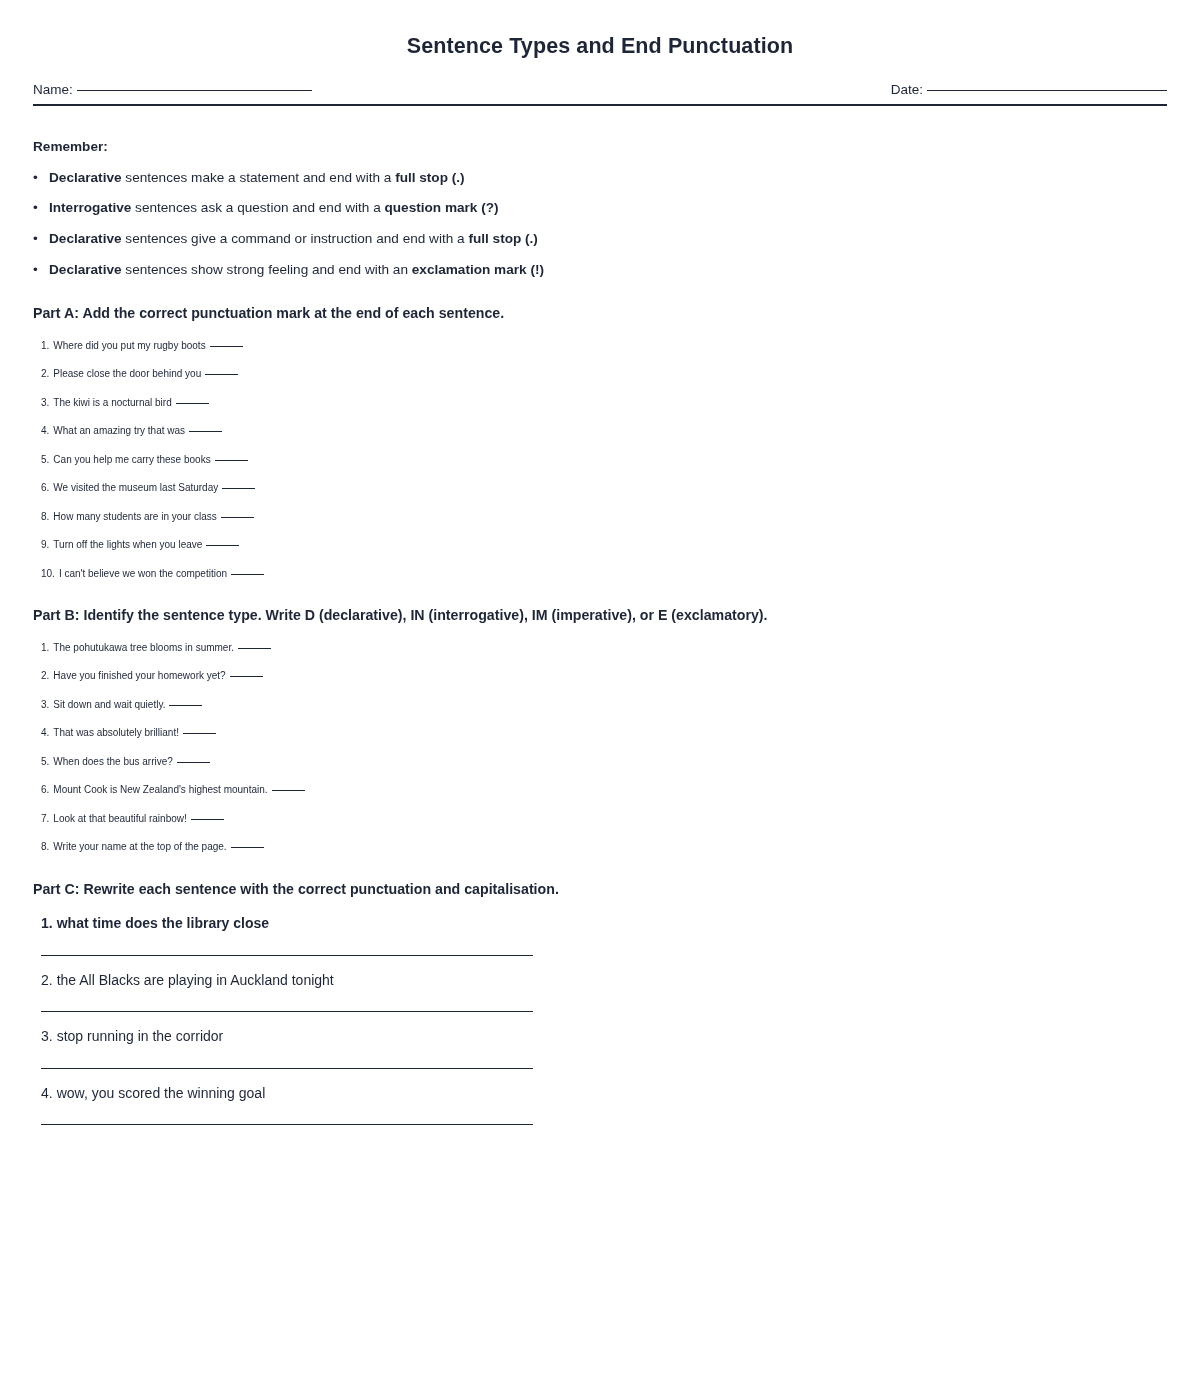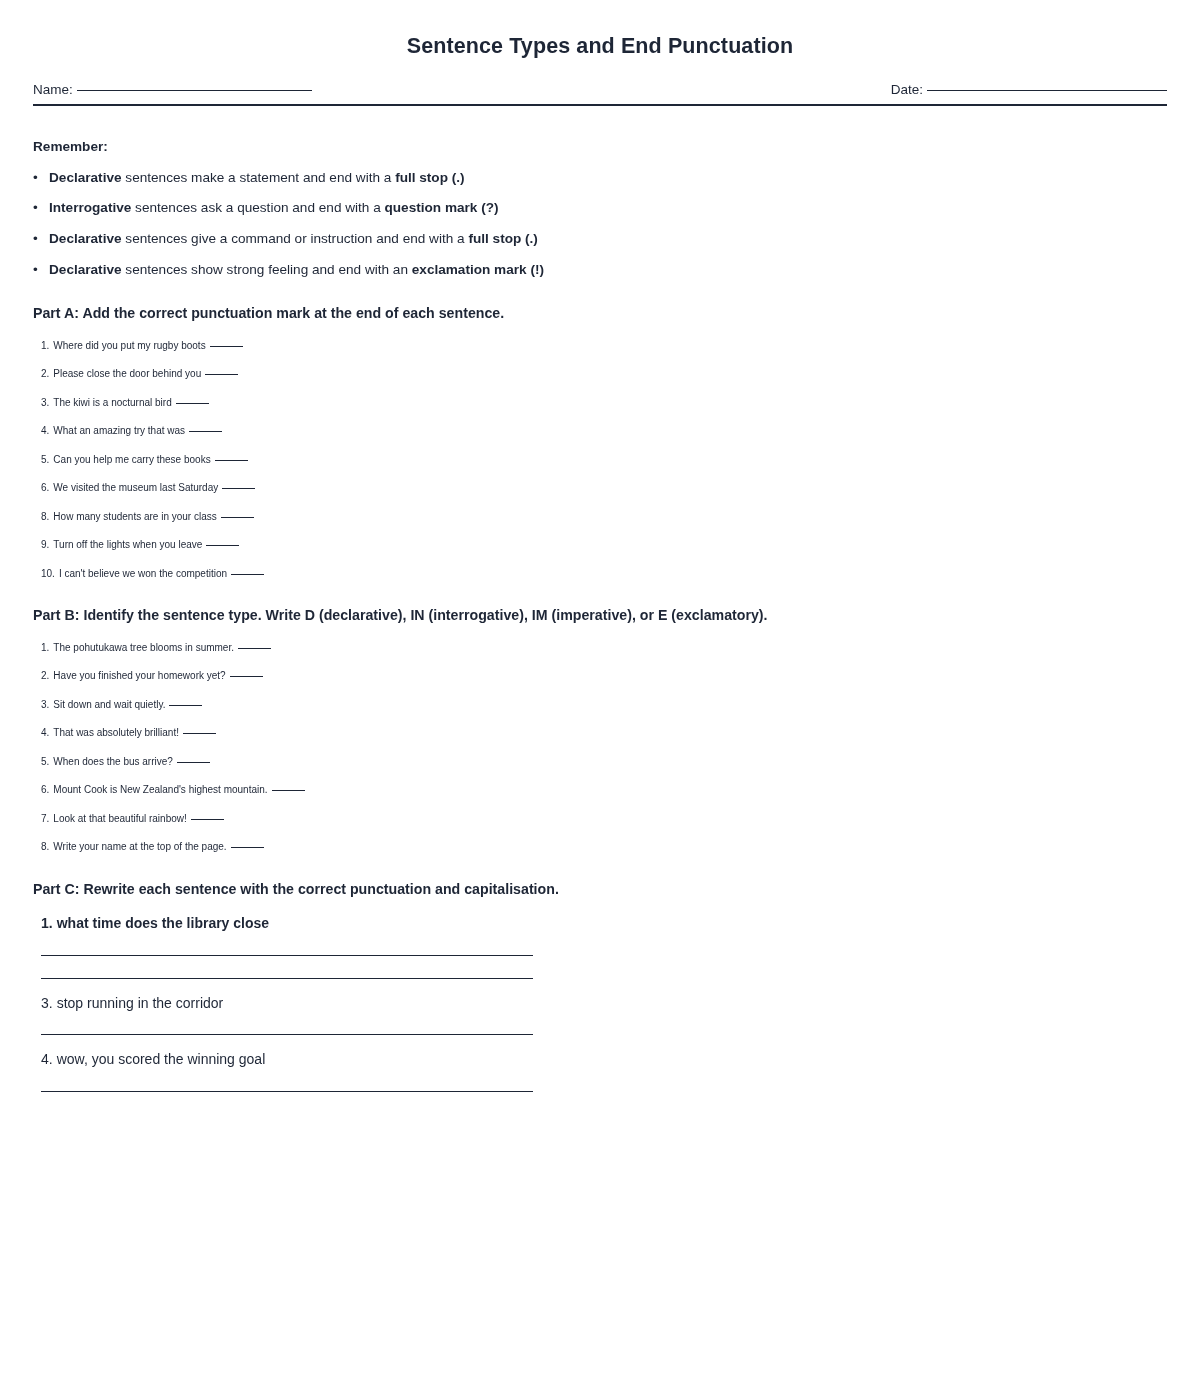--- a/index.html
+++ b/index.html
@@ -214,20 +214,21 @@
       <li><span class="q-num">8.</span><span>Write your name at the top of the page.</span><span class="blank"></span></li>
     </ul>
 
     <div class="section-heading">Part C: Rewrite each sentence with the correct punctuation and capitalisation.</div>
     <ul class="rewrite-list">
       <li>
         <div class="rewrite-text"><span class="q-num">1.</span><span>what time does the library close</span></div>
         <div class="answer-rule"></div>
       </li>
       <li>
+        <div class="rewrite-text"><span class="q-num">2.</span><span>the All Blacks are playing in Auckland tonight</span></div>
         <div class="answer-rule"></div>
       </li>
       <li>
         <div class="rewrite-text"><span class="q-num">3.</span><span>stop running in the corridor</span></div>
         <div class="answer-rule"></div>
       </li>
       <li>
         <div class="rewrite-text"><span class="q-num">4.</span><span>wow, you scored the winning goal</span></div>
         <div class="answer-rule"></div>
       </li>

